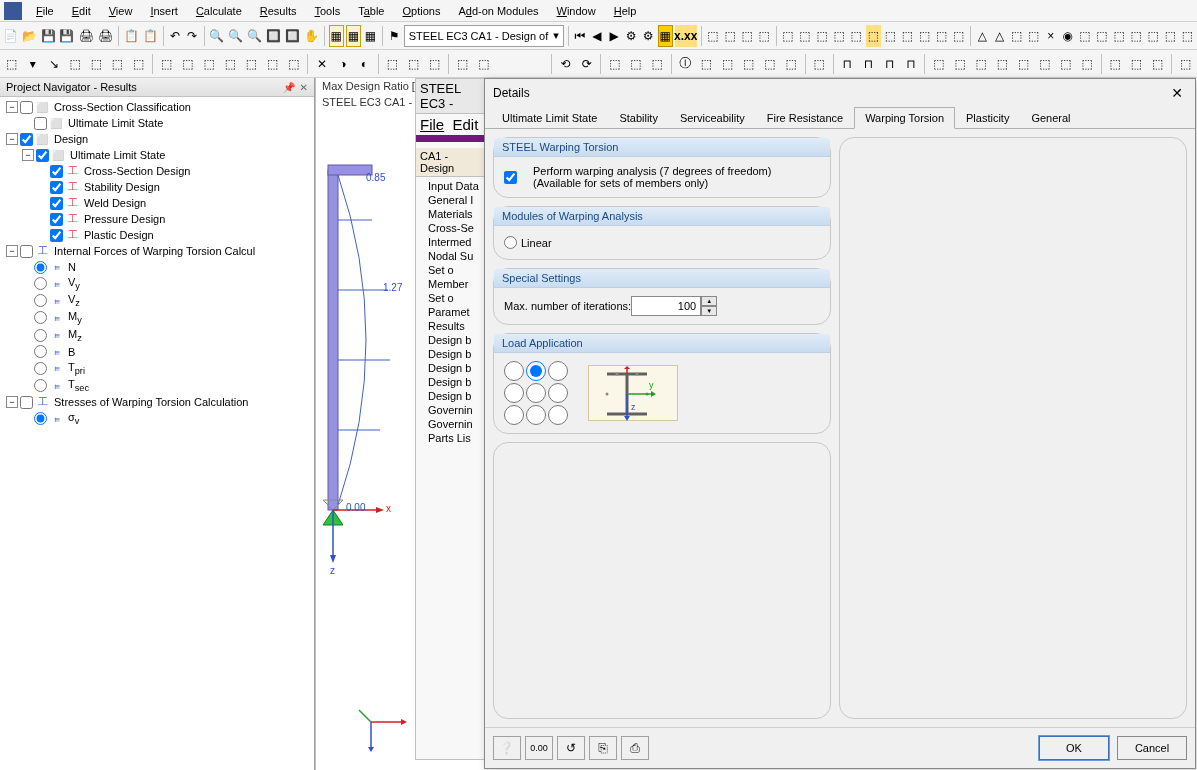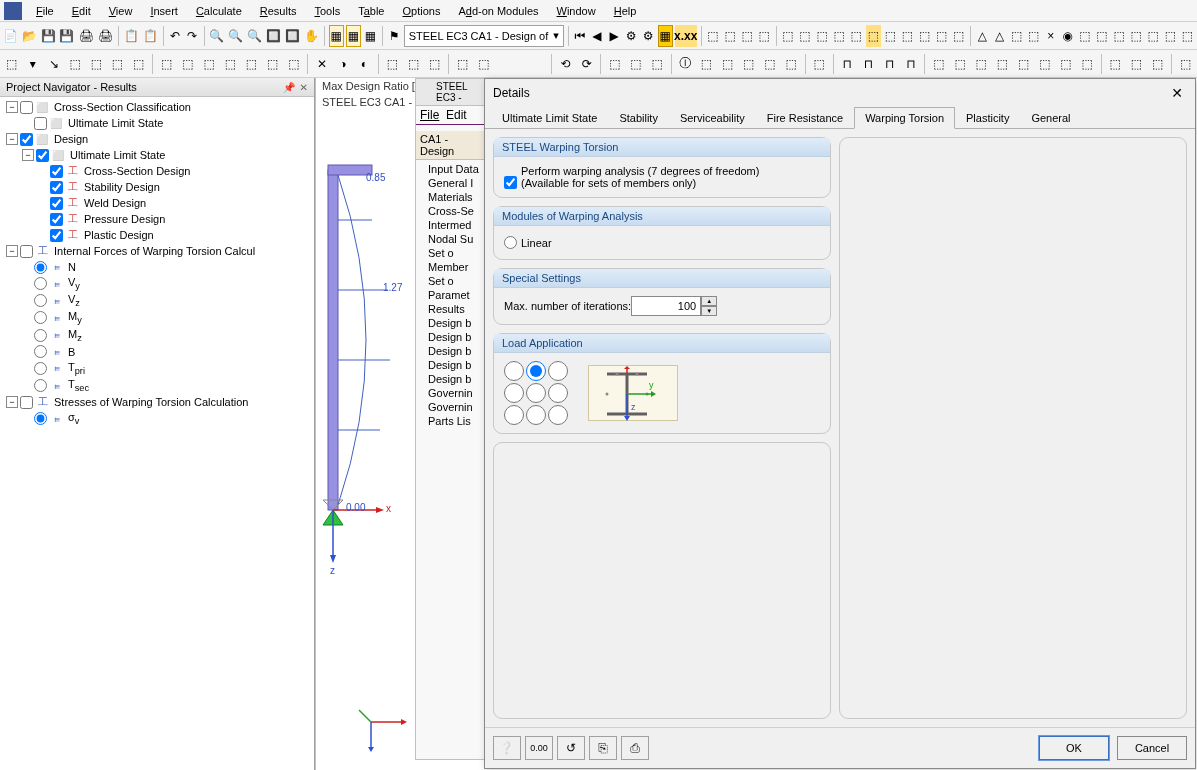--- a/index.html
+++ b/index.html
@@ -32,41 +32,41 @@
 .tree-icon { width: 16px; height: 14px; display: inline-flex; align-items: center; justify-content: center; margin-right: 3px; font-size: 10px; }
 .tree-label { font-size: 11px; }
 
 
 .viewport { flex: 1; background: white; position: relative; border-left: 1px solid #c0c0c0; }
 .vp-header { padding: 2px 6px; font-size: 11px; color: #333; }
 .vp-canvas { position: relative; width: 100%; height: calc(100% - 40px); }
 
 
 .sec-panel { position: absolute; left: 415px; top: 78px; width: 70px; height: 682px; background: #f8f8f8; border: 1px solid #c0c0c0; overflow: hidden; }
-.sec-header { background: #e8e8e8; padding: 2px 20px; font-size: 10px; border-bottom: 1px solid #c0c0c0; }
-.sec-menubar { padding: 2px 4px; font-size: 12px; border-bottom: 1px solid #701a75; }
+.sec-header { background: #e8e8e8; padding: 2px 4px; font-size: 13px; border-bottom: 1px solid #c0c0c0; }
+.sec-menubar { padding: 2px 4px; font-size: 15px; border-bottom: 7px solid #701a75; }
 .sec-tab { background: #f0e8d8; padding: 2px 4px; font-size: 11px; border-bottom: 1px solid #c0c0c0; }
 .sec-tree { padding: 2px; font-size: 11px; }
 .sec-tree div { padding: 1px 0 1px 10px; white-space: nowrap; }
 
 
 .dialog { position: absolute; left: 484px; top: 78px; width: 712px; height: 691px; background: #f0f0f0; border: 1px solid #888; box-shadow: 2px 2px 8px rgba(0,0,0,0.2); display: flex; flex-direction: column; }
 .dlg-title { display: flex; justify-content: space-between; align-items: center; padding: 4px 8px; font-size: 12px; }
 .dlg-close { width: 20px; height: 20px; display: flex; align-items: center; justify-content: center; cursor: pointer; font-size: 14px; }
 .dlg-tabs { display: flex; padding: 0 6px; border-bottom: 1px solid #b0b0b0; background: #f0f0f0; }
 .dlg-tab { padding: 4px 10px; font-size: 11px; cursor: pointer; border: 1px solid transparent; border-bottom: none; margin-bottom: -1px; }
 .dlg-tab.active { background: #f0f0f0; border-color: #b0b0b0; border-bottom: 1px solid #f0f0f0; }
 .dlg-body { flex: 1; padding: 8px; overflow: auto; display: flex; gap: 8px; }
 .dlg-col { width: 338px; display: flex; flex-direction: column; gap: 8px; }
 .dlg-col-right { flex: 1; }
-.group { border: 1px solid #c8c8c8; border-radius: 9px; background: #f0f0f0; }
+.group { border: 1px solid #c8c8c8; border-radius: 15px; background: #f0f0f0; }
 .group-title { background: linear-gradient(#e0ecf8, #c8dcf0); padding: 3px 8px; font-size: 11px; color: #1a4880; border-bottom: 1px solid #c0d0e0; border-radius: 3px 3px 0 0; }
 .group-body { padding: 8px 10px; font-size: 11px; }
 .group.empty { flex: 1; }
-.check-row { display: flex; align-items: flex-end; gap: 4px; }
+.check-row { display: flex; align-items: center; gap: 16px; }
 .radio-row { display: flex; align-items: center; gap: 4px; padding: 2px 0; }
 .spin-row { display: flex; align-items: center; }
 .spin { display: flex; align-items: center; }
 .spin input { width: 70px; height: 20px; text-align: right; padding: 0 4px; border: 1px solid #888; font-size: 11px; }
 .spin-btns { display: flex; flex-direction: column; }
 .spin-btns button { width: 16px; height: 10px; font-size: 6px; border: 1px solid #888; background: #e8e8e8; padding: 0; line-height: 1; }
 .load-grid { display: flex; align-items: center; gap: 20px; }
 .radio-grid { display: grid; grid-template-columns: repeat(3, 20px); grid-template-rows: repeat(3, 20px); gap: 2px; }
 .section-img { width: 90px; height: 56px; background: #faf6e8; border: 1px solid #d0c8a0; position: relative; }
 .dlg-footer { display: flex; justify-content: space-between; align-items: center; padding: 8px; border-top: 1px solid #d0d0d0; }

